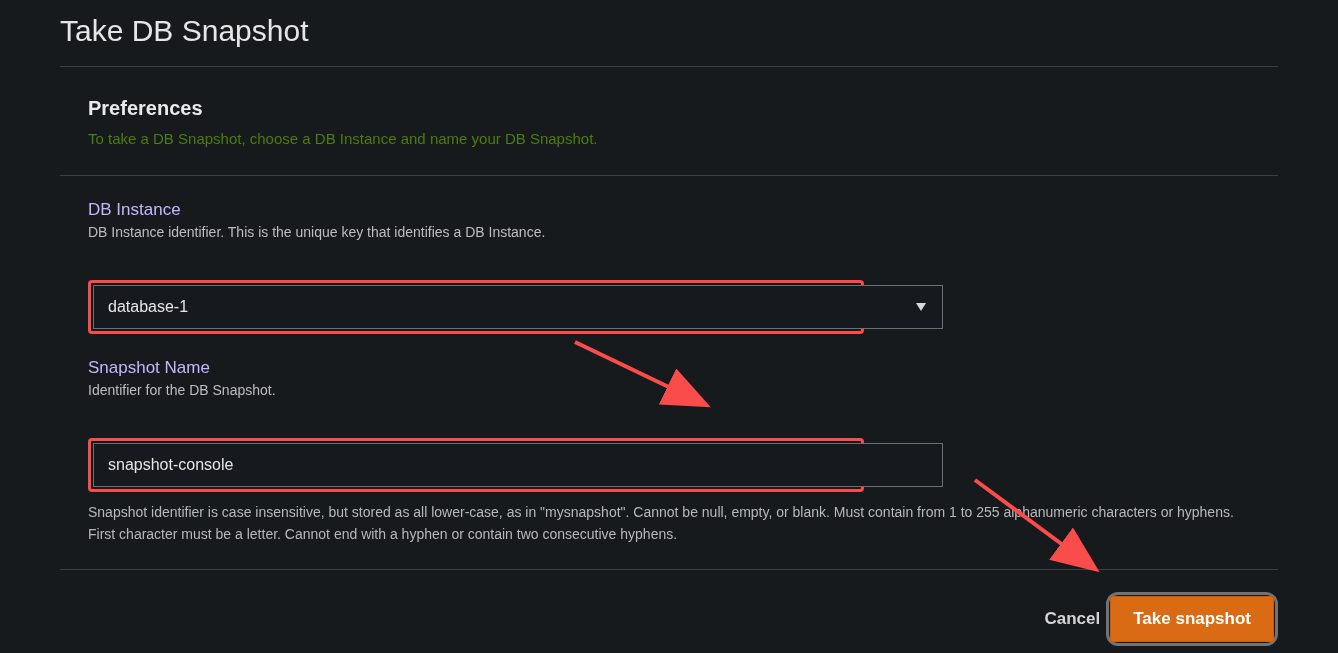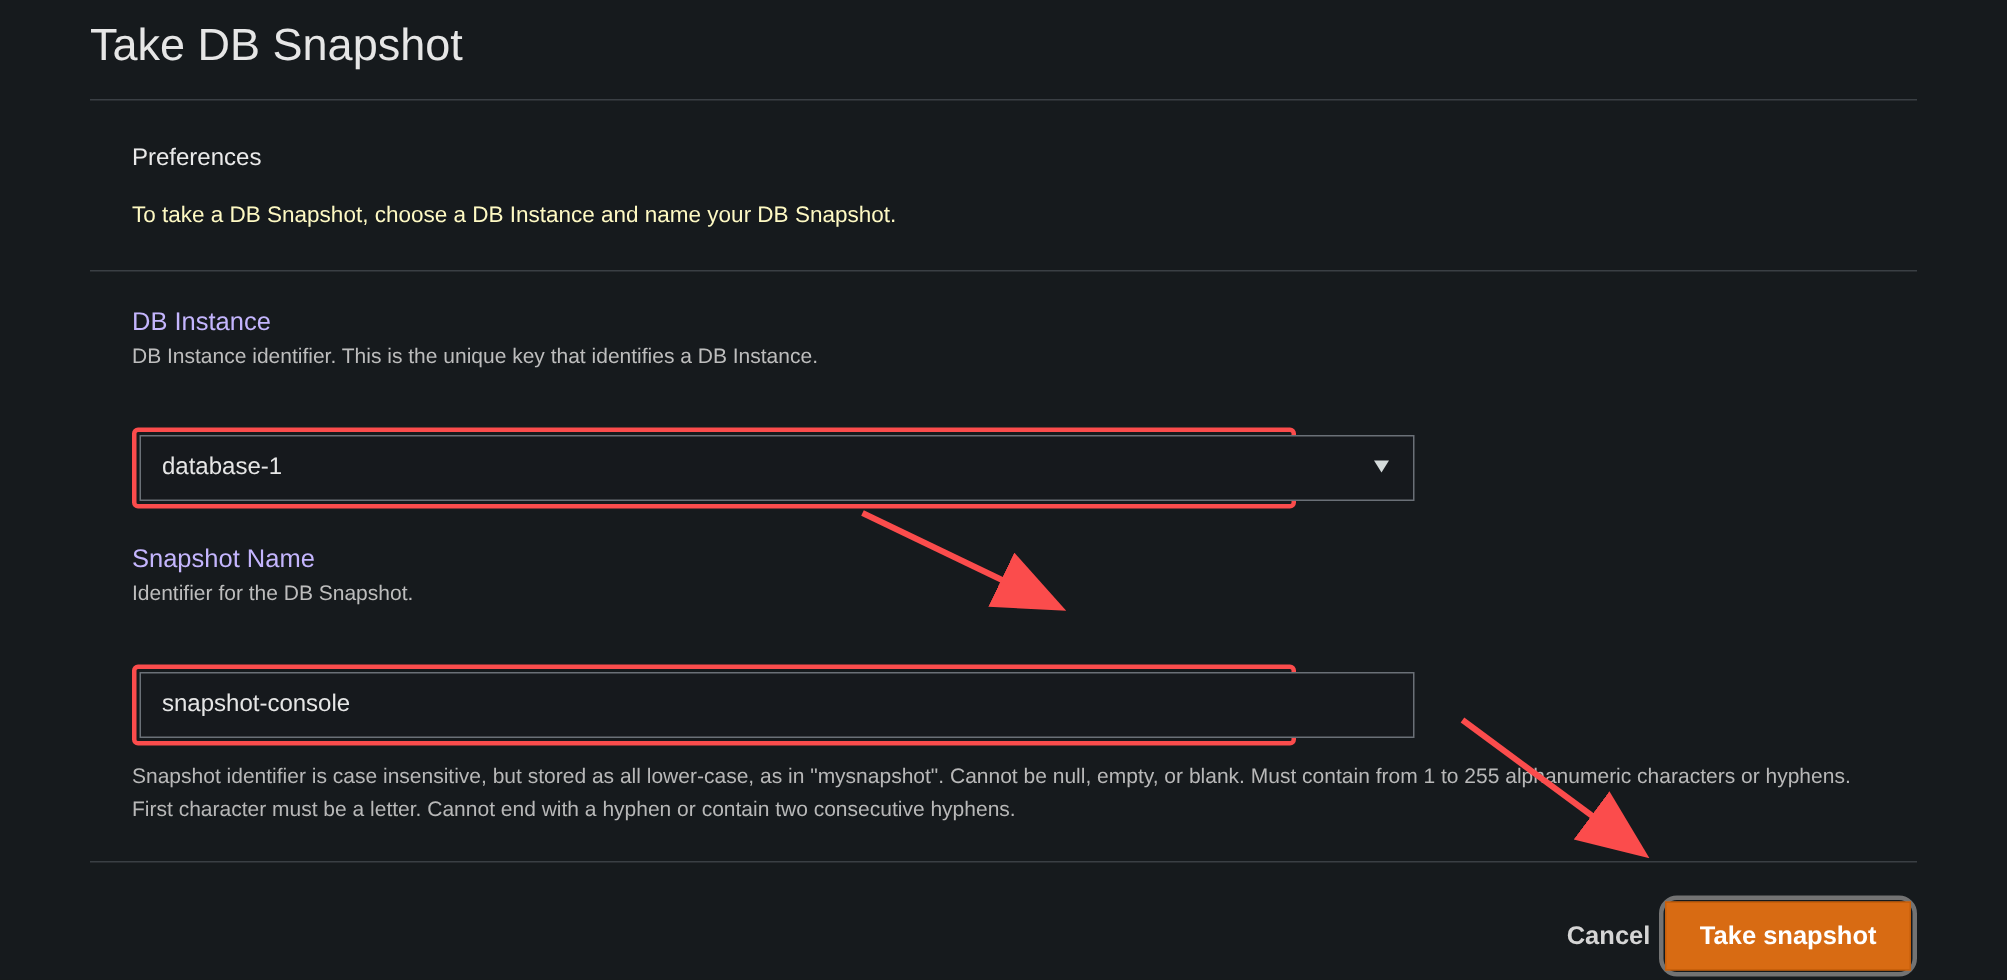--- a/index.html
+++ b/index.html
@@ -23,28 +23,28 @@
       border-top: 1px solid #3a3f44;
       margin: 0 60px 0 60px;
     }
     .panel {
       margin: 0 60px;
       padding: 28px 28px 28px 28px;
       border-bottom: 1px solid #3a3f44;
     }
     .panel-first { padding-top: 30px; }
     .section-title {
-      font-size: 16px;
-      font-weight: 400;
+      font-size: 20px;
+      font-weight: 700;
       color: #eaeaea;
-      margin-bottom: 20px;
+      margin-bottom: 10px;
     }
     .section-desc {
       font-size: 15px;
-      color: #fef9c3;
+      color: #4d7c0f;
     }
     .field-label {
       font-size: 17px;
       color: #c4b5fd;
       margin-bottom: 4px;
     }
     .field-sublabel {
       font-size: 14px;
       color: #bdbdbd;
       margin-bottom: 8px;

